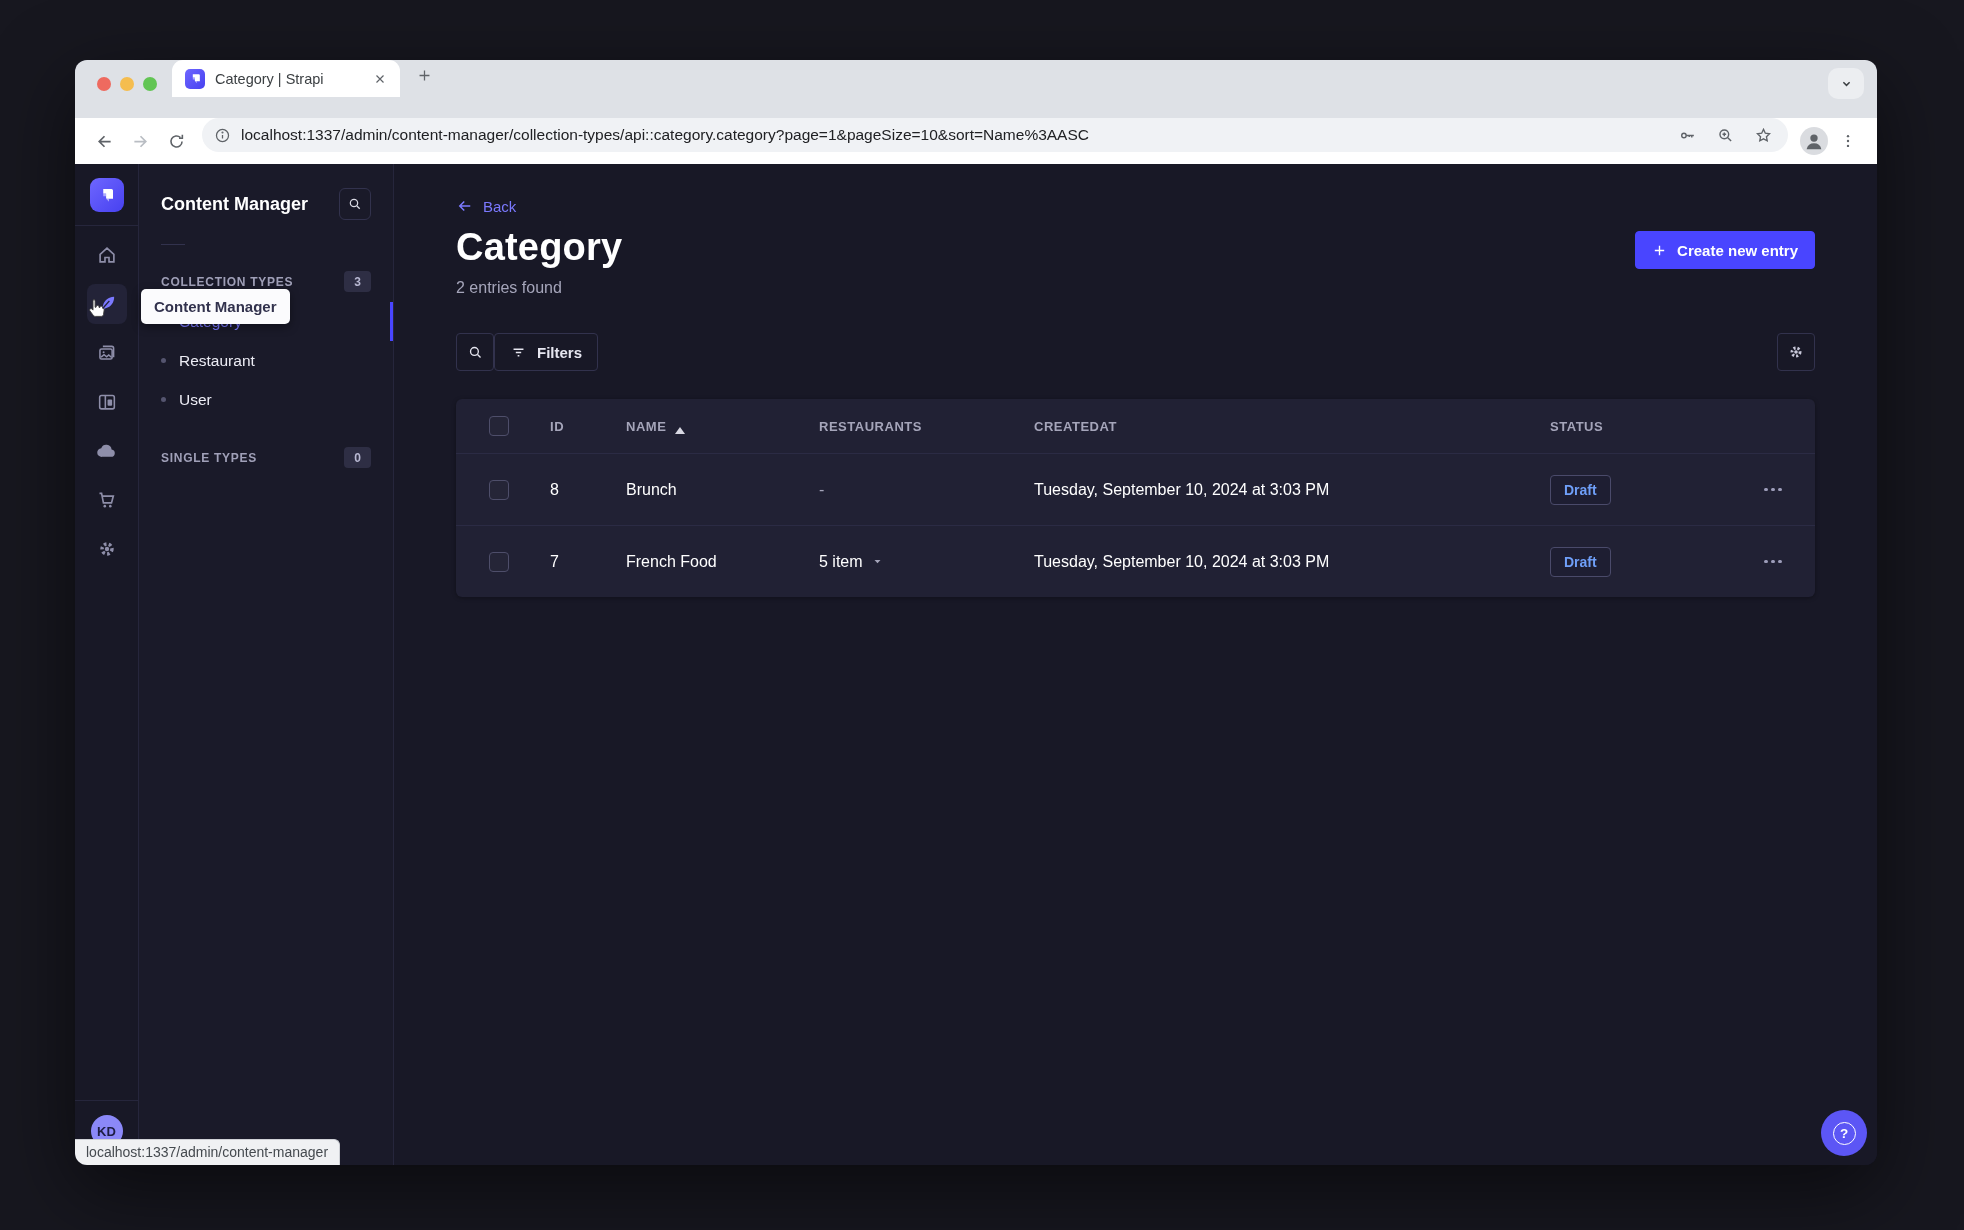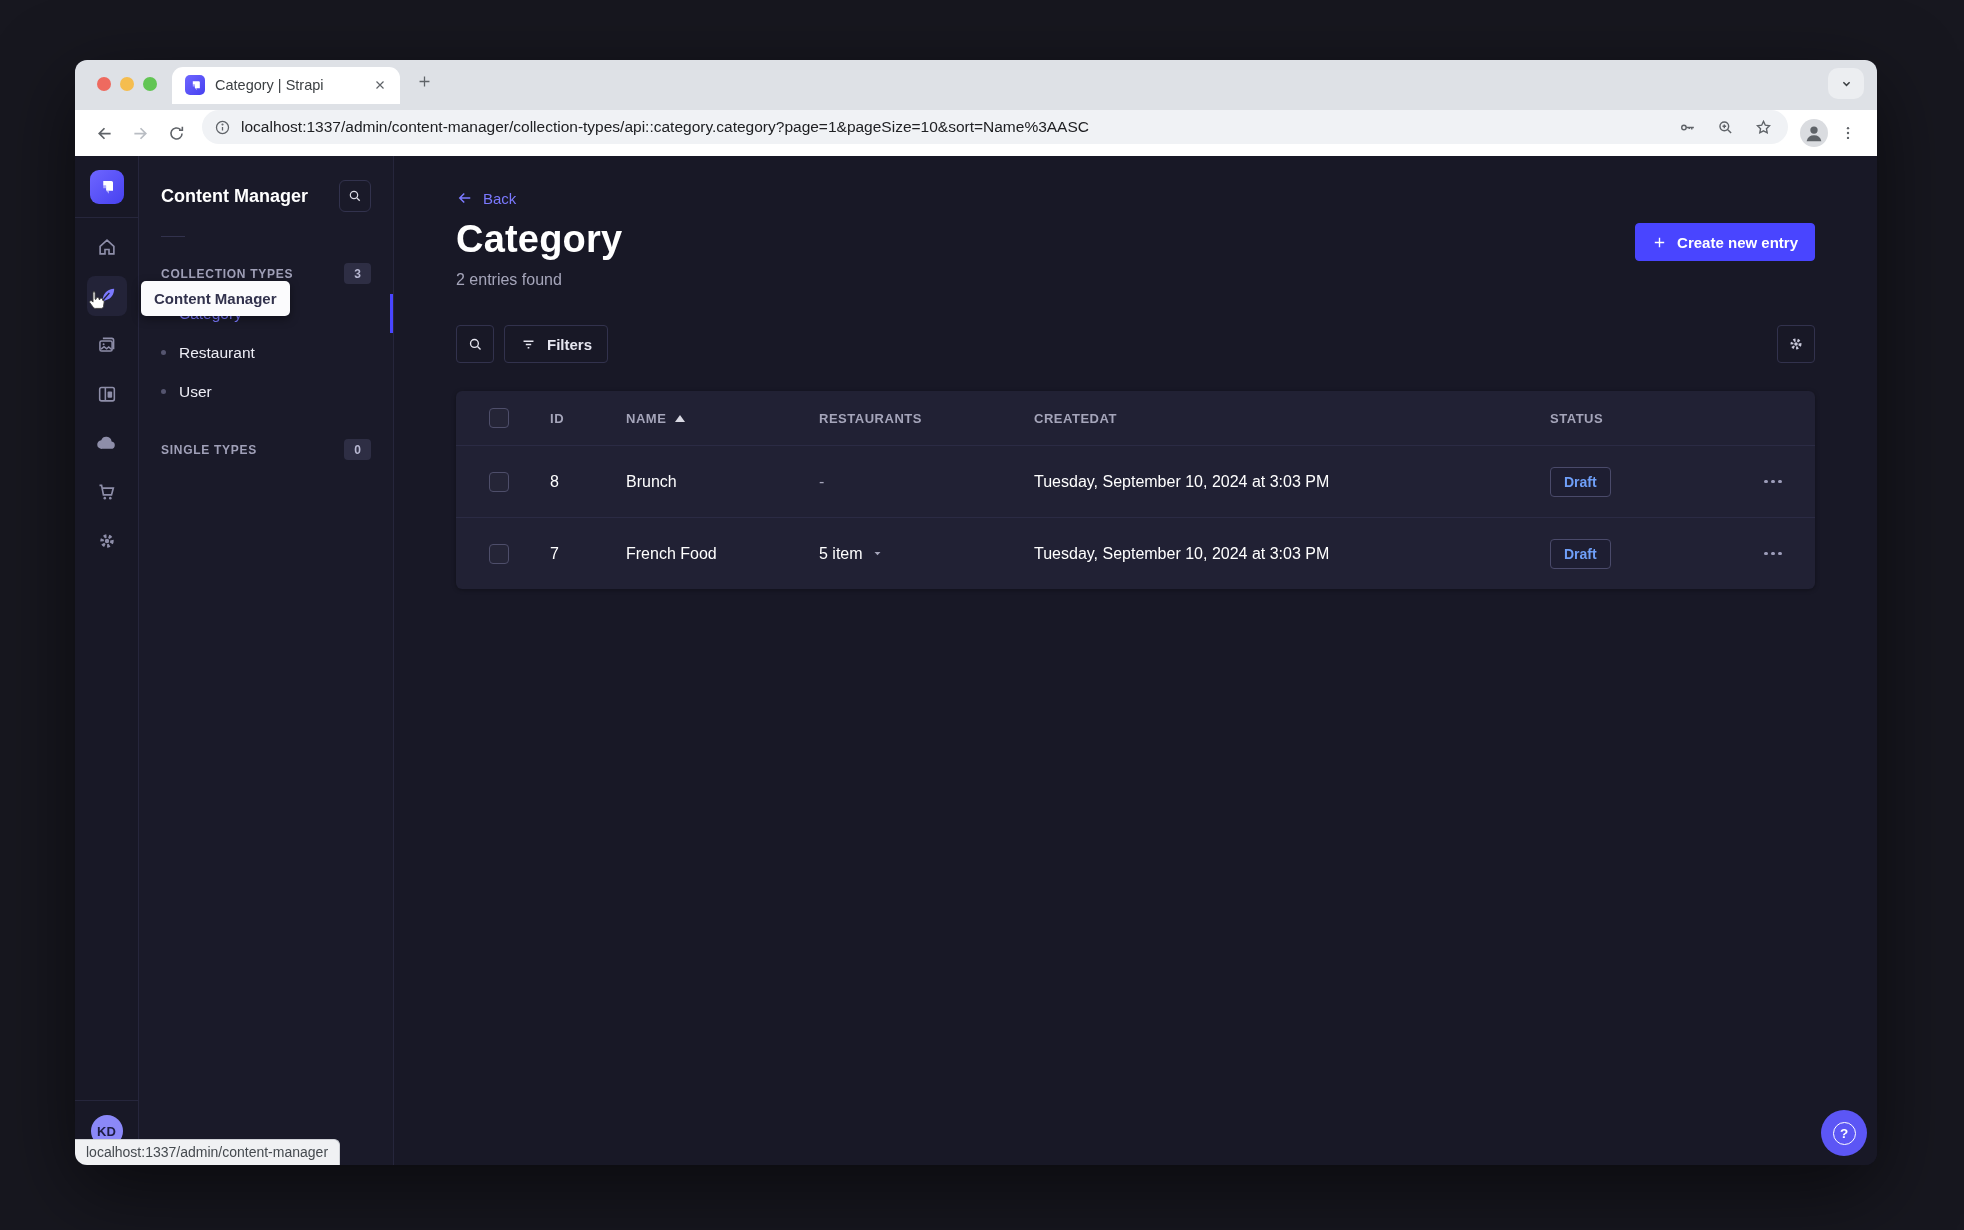--- a/index.html
+++ b/index.html
@@ -13,21 +13,21 @@
     background:#17171f;font-family:"Liberation Sans",sans-serif;
     -webkit-font-smoothing:antialiased;
   }
   svg{display:block}
   
   .window{
     position:absolute;left:75px;top:60px;width:1802px;height:1105px;
     border-radius:12px;background:var(--page-bg);overflow:hidden;
     box-shadow:0 25px 80px rgba(0,0,0,.55);display:flex;flex-direction:column;position:absolute;
   }
-  .tabstrip{height:50px;background:#dee1e6;flex:none;position:relative;display:flex;align-items:center}
+  .tabstrip{height:58px;background:#dee1e6;flex:none;position:relative;display:flex;align-items:flex-start}
   .lights{position:absolute;left:22px;top:17px;display:flex;gap:9px}
   .light{width:14px;height:14px;border-radius:50%;border:none;padding:0}
   .light.red{background:#ee6a5f}.light.yellow{background:#f5bd4f}.light.green{background:#62c554}
   .tab{
     margin-left:97px;width:228px;height:37px;background:#fff;border-radius:11px 11px 0 0;
     display:flex;align-items:center;gap:10px;padding:0 10px 0 13px;
   }
   .favicon{width:20px;height:20px;border-radius:5px;background:linear-gradient(135deg,#6e66ff,#4741f0);
     display:flex;align-items:center;justify-content:center;flex:none}
   .tab-title{font-size:14.5px;color:#3c4043;flex:1;white-space:nowrap;overflow:hidden}
@@ -75,31 +75,31 @@
     font-weight:700;padding:9px 13px;border-radius:5px;box-shadow:0 3px 10px rgba(3,3,5,.4);white-space:nowrap}
   
   .content{flex:1;min-width:0;position:relative;padding:0 62px}
   .back-row{margin-top:33px;display:flex;align-items:center;gap:9px;color:var(--brand-light);
     font-size:15px;width:max-content;background:transparent;border:none;padding:0}
   .title-row{display:flex;justify-content:space-between;align-items:flex-start;margin-top:10px}
   .page-title{font-size:38px;font-weight:700;color:#fff;margin:0;line-height:44px;letter-spacing:.2px}
   .subtitle{margin-top:10px;font-size:16px;color:#a5a5ba;height:18px}
   .create-btn{margin-top:6px;height:38px;background:var(--brand);border:1px solid var(--brand);border-radius:4px;
     color:#fff;font-size:15px;font-weight:600;display:flex;align-items:center;gap:10px;padding:0 16px;font-family:inherit}
-  .filters-row{margin-top:36px;display:flex;align-items:center;gap:10px}
+  .filters-row{margin-top:36px;display:flex;align-items:center;}
   .icon-btn{width:38px;height:38px;border:1px solid #32324d;border-radius:4px;background:transparent;color:#e6e6f0;
     display:flex;align-items:center;justify-content:center;padding:0}
   .filters-btn{height:38px;border:1px solid #32324d;border-radius:4px;background:transparent;color:#e6e6f0;
     font-size:15px;font-weight:600;display:flex;align-items:center;gap:10px;padding:0 15px;font-family:inherit}
   .gear-btn{margin-left:auto;color:#c8c8da}
   .card{margin-top:28px;background:var(--card-bg);border-radius:6px;box-shadow:0 1px 4px rgba(3,3,5,.35)}
   .trow{display:grid;grid-template-columns:94px 76px 193px 215px 516px 210px 1fr;align-items:center}
   .thead{height:54px}
   .col{font-size:13px;font-weight:700;color:#a5a5ba;letter-spacing:.04em}
-  .sort-btn{display:flex;align-items:center;gap:9px;background:transparent;border:none;padding:0;color:#a5a5ba;
+  .sort-btn{display:flex;align-items:flex-end;gap:9px;background:transparent;border:none;padding:0;color:#a5a5ba;
     font-size:13px;font-weight:700;letter-spacing:.04em;font-family:inherit}
   .tri-up{width:0;height:0;border-left:5.5px solid transparent;border-right:5.5px solid transparent;border-bottom:7px solid #d9d9e3}
   .tbody-row{height:72px;border-top:1px solid #2b2b44;font-size:16px;color:#fff}
   .cb{width:20px;height:20px;border:1px solid #4e4e6a;border-radius:4px;background:rgba(255,255,255,.02);margin-left:33px;padding:0}
   .cell-muted{color:#a5a5ba}
   .rel{display:flex;align-items:center;gap:8px;color:#fff;background:transparent;border:none;padding:0;font-size:16px;font-family:inherit}
   .rel .caret{color:#a5a5ba}
   .draft{display:inline-flex;align-items:center;height:30px;padding:0 13px;border:1px solid #4a4a6a;border-radius:4px;
     background:#1e1e32;color:var(--draft-blue);font-size:14px;font-weight:700;width:max-content}
   .dots{display:flex;gap:3.5px;align-items:center;background:transparent;border:none;padding:6px 4px}

